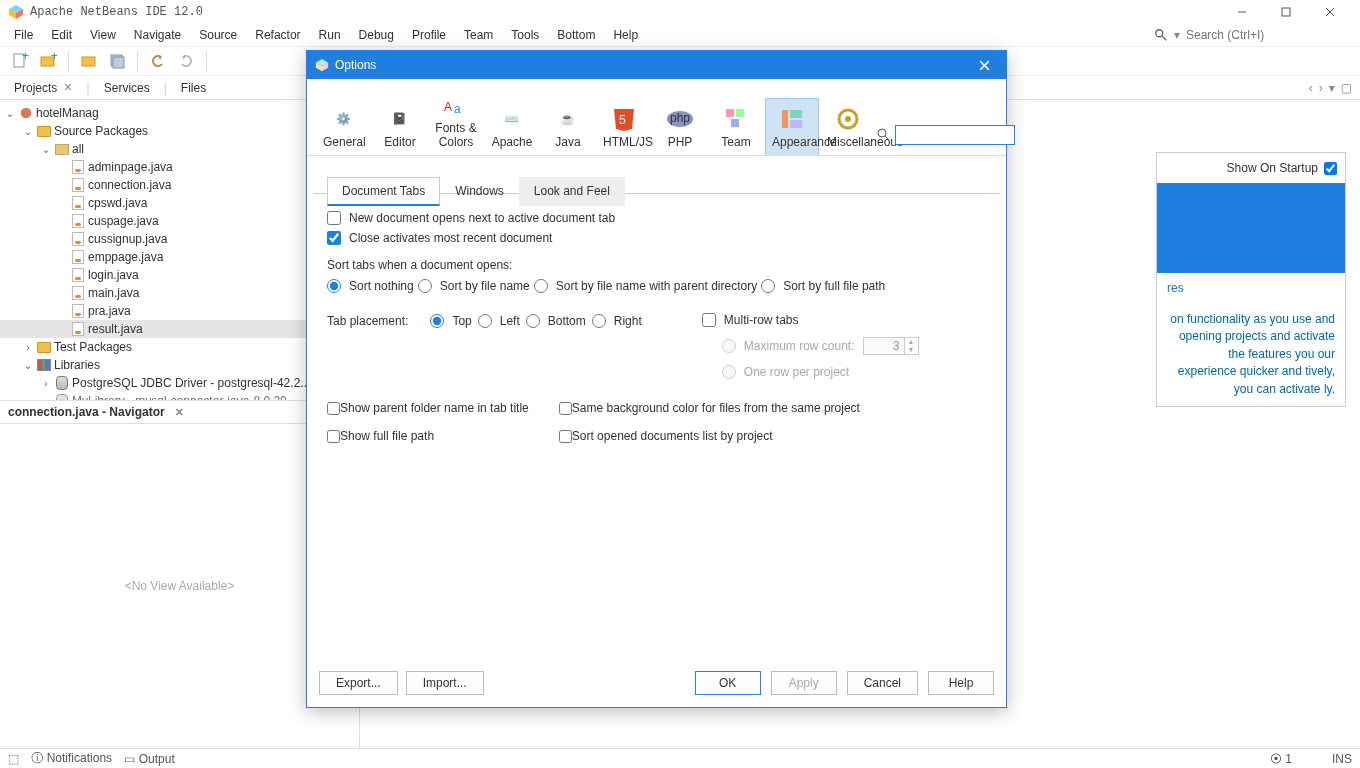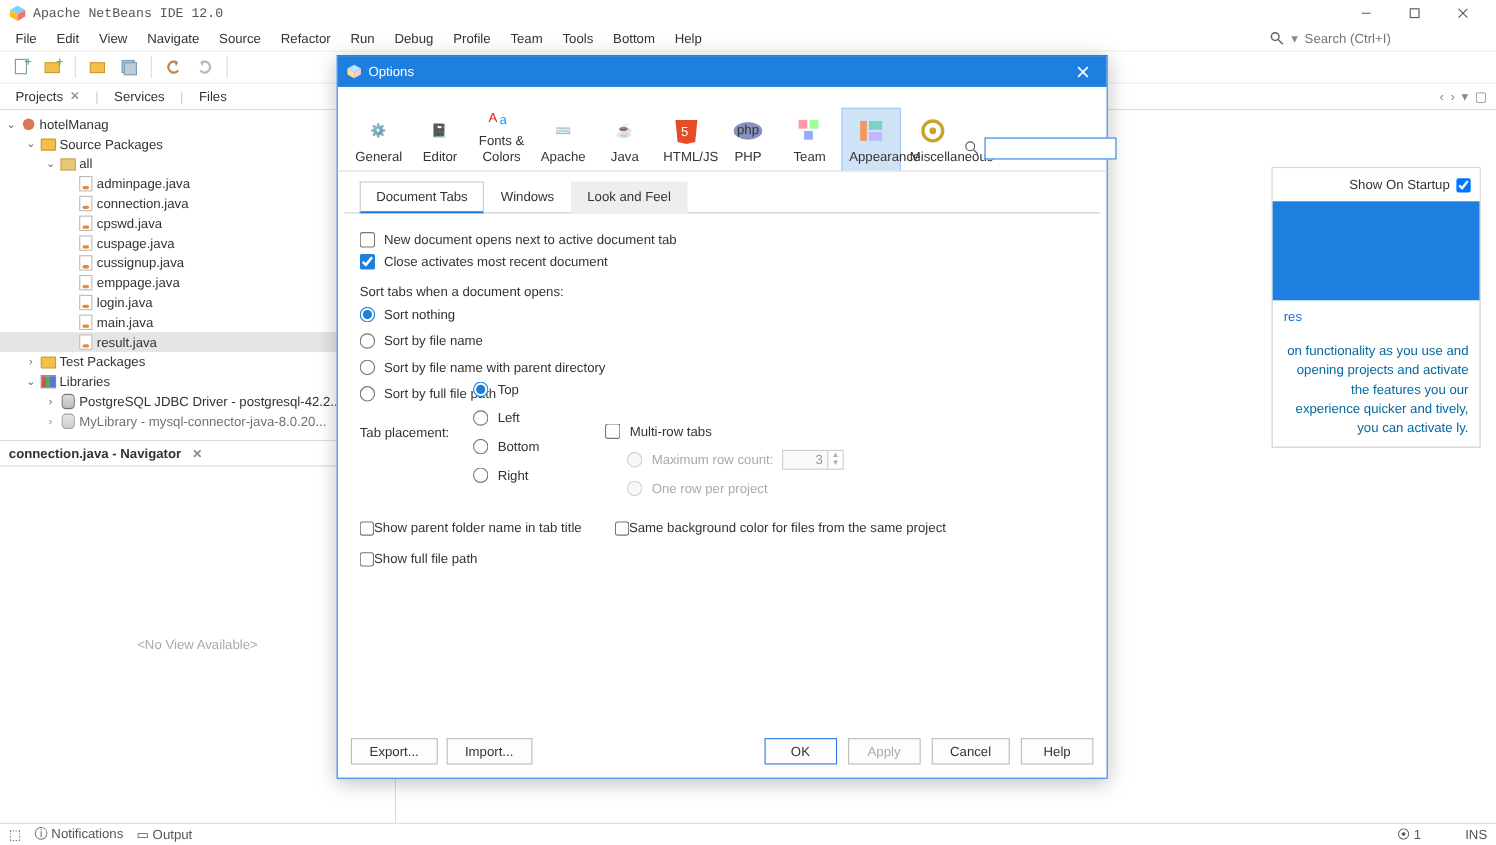--- a/index.html
+++ b/index.html
@@ -63,29 +63,29 @@
 
 .cat-row { display:flex; align-items:flex-end; padding: 6px 10px 0 10px; gap:2px; border-bottom:1px solid #ddd;}
 .cat { width: auto; min-width:54px; text-align:center; padding: 4px 6px 6px 6px; }
 .cat.selected { background:#cfe3f7; border:1px solid #9ec7ef; border-bottom:none;}
 .cat-icon { height:32px; display:flex; align-items:center; justify-content:center;}
 .cat-label { color:#333; font-size:12px; }
 .cat-search { margin-left:auto; display:flex; align-items:center; gap:4px; margin-bottom:10px;}
 .cat-search input { border:1px solid #2b7de9; height:20px; width:120px; padding:0 4px;}
 
 .subtabs { display:flex; padding: 8px 14px 0 14px; gap:0; border-bottom:1px solid #ccc; margin: 0 6px;}
-.subtab { padding: 6px 14px; color:#333; border:1px solid transparent; position:relative; top:1px;}
+.subtab { padding: 6px 14px; color:#333; border:1px solid transparent; position:relative; top:13px;}
 .subtab.active { border:1px solid #ccc; border-bottom:1px solid #fff; background:#fff;}
 .subtab.selected-blue { border-bottom: 2px solid #1e7fe0; }
 
 .form-area { padding: 14px 20px; color:#333; }
 .check-row { display:flex; align-items:center; gap:8px; height:20px; }
 .check-row input[type=checkbox] { width:14px; height:14px; accent-color:#1e7fe0;}
 .section-label { margin-top: 10px; margin-bottom:4px; }
-.radio-col { display:flex; flex-direction:column; gap:4px; padding-left: 0;}
+.radio-col { display:flex; flex-direction:row; gap:4px; padding-left: 0;}
 .radio-row { display:flex; align-items:center; gap:8px; height:20px;}
 .radio-row input[type=radio] { width:14px; height:14px; accent-color:#1e7fe0;}
 .two-col { display:flex; gap: 60px; margin-top:14px;}
 .left-col, .right-col { display:flex; flex-direction:column; gap:6px;}
 .label-inline { display:flex; align-items:center; gap:22px; height:22px;}
 .disabled { color:#aaa; }
 .spin { display:inline-flex; align-items:center; }
 .spin input { width:42px; height:18px; border:1px solid #ccc; text-align:right; padding-right:4px; color:#999;}
 .spin .arrows { width:14px; height:18px; border:1px solid #ccc; border-left:none; display:flex; flex-direction:column;}
 .spin .arrows span { flex:1; font-size:7px; text-align:center; color:#aaa;}
@@ -296,20 +296,26 @@
           <span class="tree-icon">
             <div class="ico-java"></div>
           </span>
           <span class="tree-label">login.java</span>
         </div>
       <div class="tree-row" style="padding-left:70px">
           <span class="tree-icon">
             <div class="ico-java"></div>
           </span>
           <span class="tree-label">main.java</span>
+        </div>
+      <div class="tree-row" style="padding-left:70px">
+          <span class="tree-icon">
+            <div class="ico-java"></div>
+          </span>
+          <span class="tree-label">pra.java</span>
         </div>
       <div class="tree-row selected" style="padding-left:70px">
           <span class="tree-icon">
             <div class="ico-java"></div>
           </span>
           <span class="tree-label">result.java</span>
         </div>
       <div class="tree-row" style="padding-left:22px">
           <span class="twisty">›</span>
           <span class="tree-icon">
@@ -552,20 +558,24 @@
         <div class="check-row2">
             <input type="checkbox" style="">
             <span>Show full file path</span>
           </div>
       </div>
       <div style="display:flex; flex-direction:column; gap:4px;">
         <div class="check-row2">
             <input type="checkbox" style="">
             <span>Same background color for files from the same project</span>
           </div>
+        <div class="check-row2">
+            <input type="checkbox" style="">
+            <span>Sort opened documents list by project</span>
+          </div>
       </div>
     </div>
   </div>
 
   <div class="dlg-buttons">
     <div class="left">
       <button class="btn">Export...</button>
       <button class="btn">Import...</button>
     </div>
     <div class="right">

